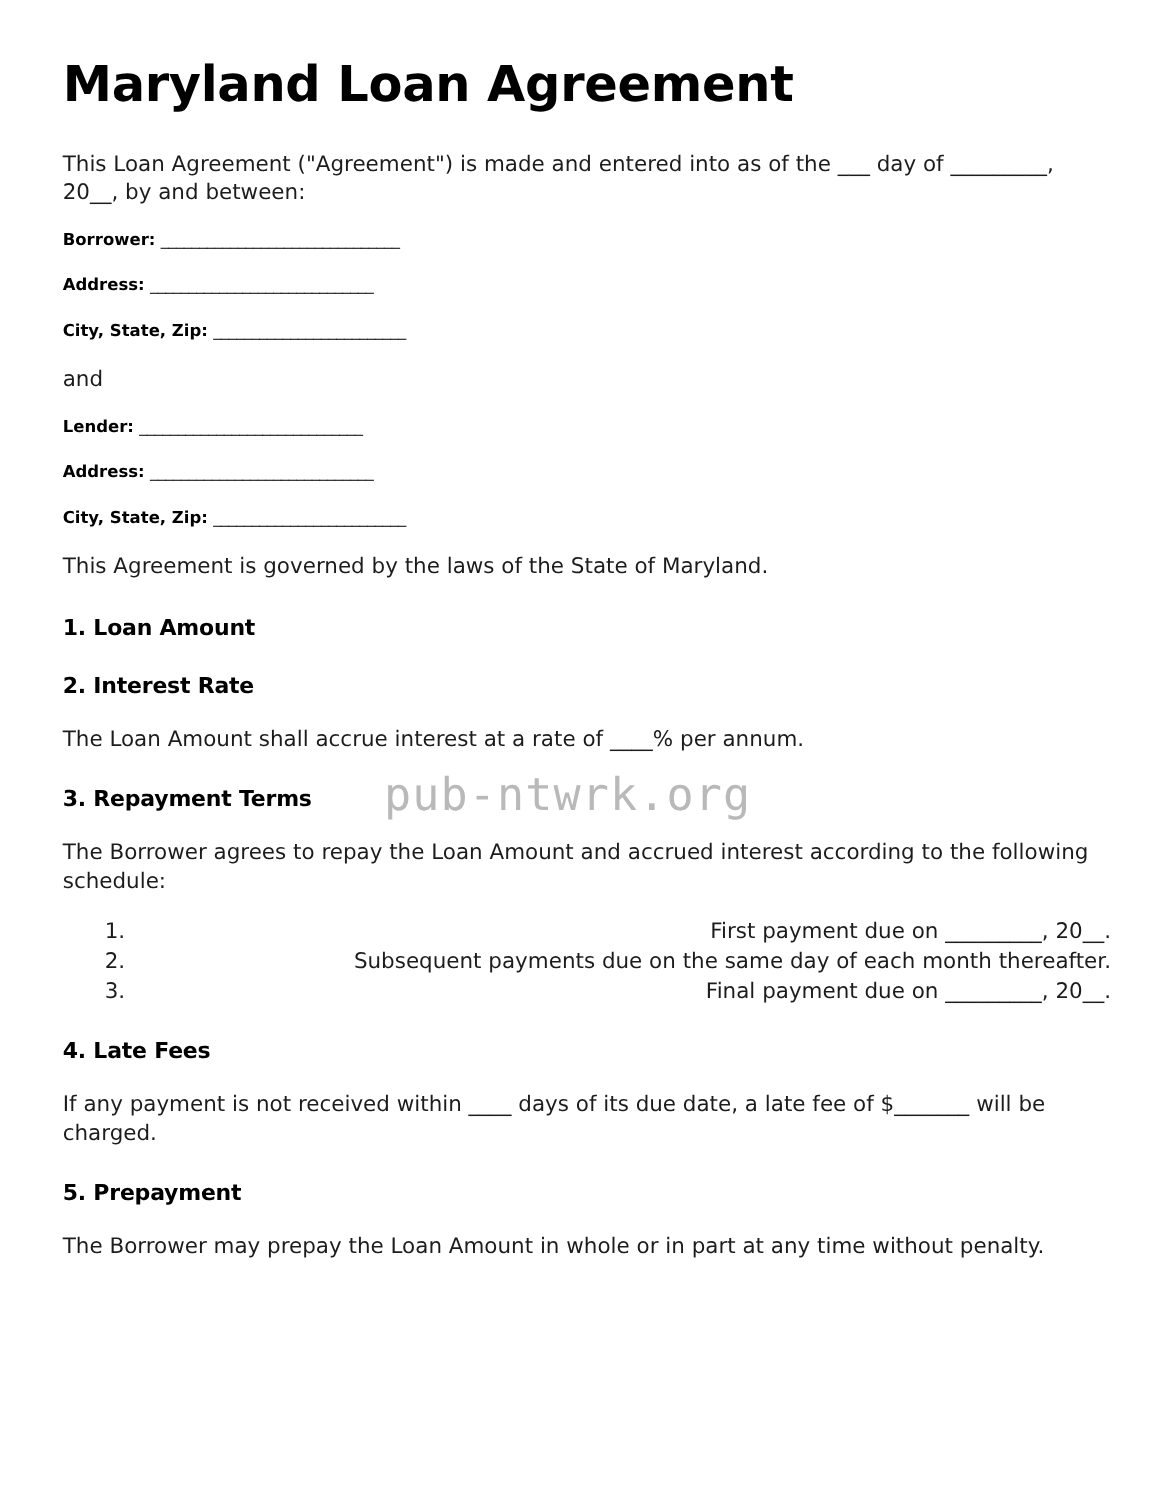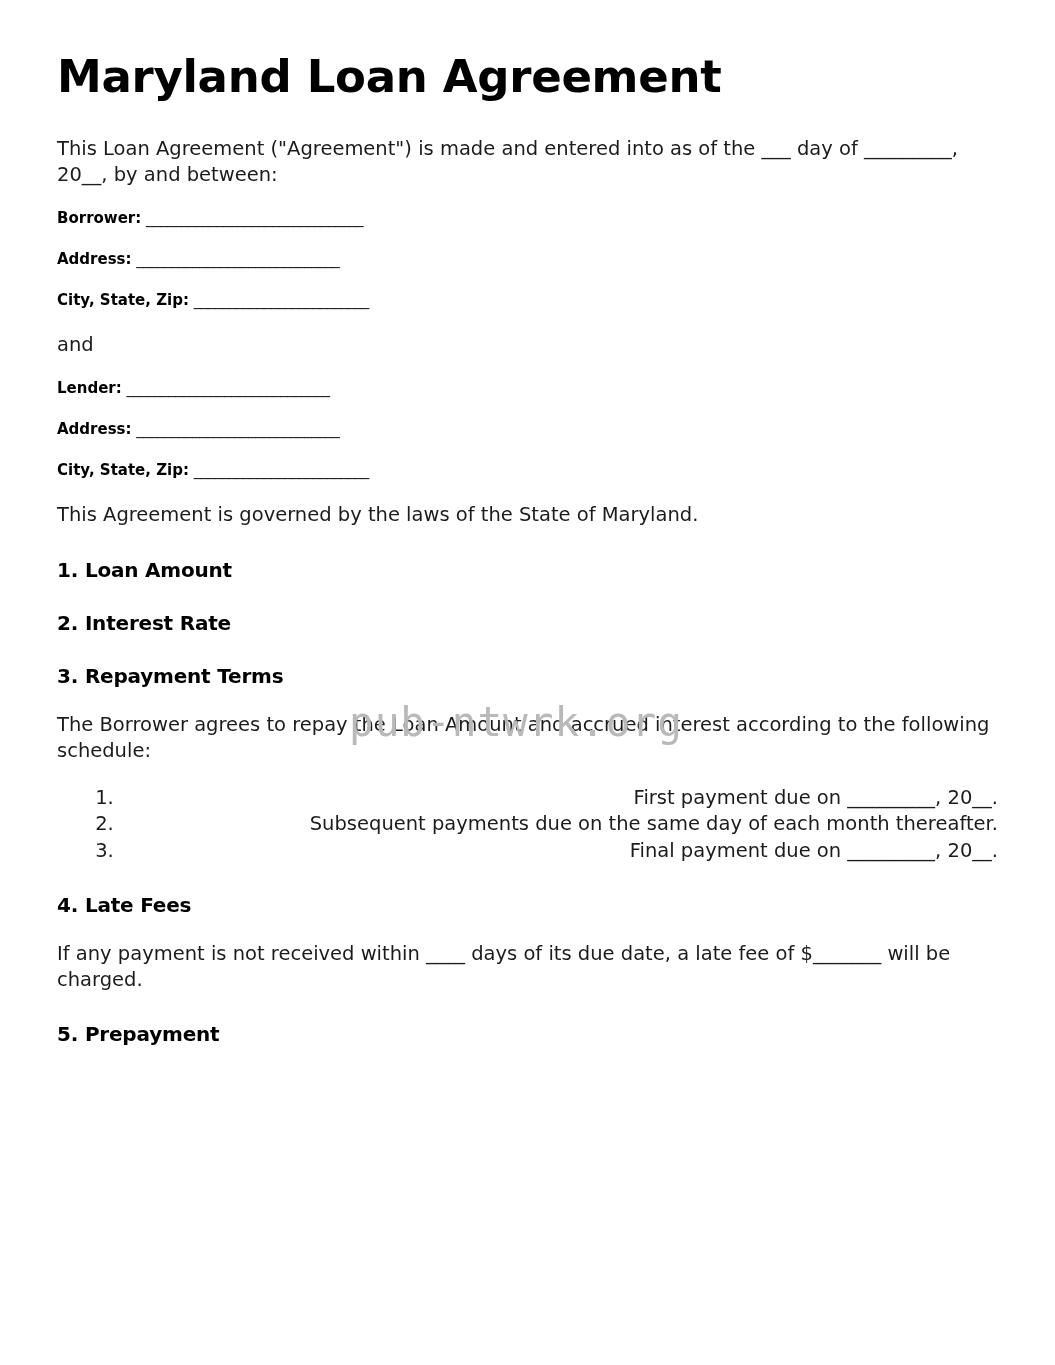--- a/index.html
+++ b/index.html
@@ -12,21 +12,21 @@
     font-family: "DejaVu Sans", "Liberation Sans", sans-serif;
     color: #1a1a1a;
     -webkit-font-smoothing: antialiased;
   }
   .page {
     position: relative;
     width: 1055px;
     height: 1365px;
     background: #ffffff;
     box-sizing: border-box;
-    padding: 52px 57px 0 57px;
+    padding: 52px 45px 0 57px;
     overflow: hidden;
   }
   .doc-title {
     font-size: 45px;
     font-weight: bold;
     letter-spacing: -0.3px;
     line-height: 1.12;
     margin: 0 0 34px 0;
     color: #000000;
   }
@@ -128,29 +128,31 @@
   <div class="field-line">
     <span class="lbl">City, State, Zip:</span>
     <span class="blank">_________________________</span>
   </div>
 
   <p class="para tight">This Agreement is governed by the laws of the State of Maryland.</p>
 
   <h2 class="section-heading first">1. Loan Amount</h2>
 
   <h2 class="section-heading">2. Interest Rate</h2>
+  <p class="para">The Loan Amount shall accrue interest at a rate of ____% per annum.</p>
 
   <h2 class="section-heading">3. Repayment Terms</h2>
   <p class="para">The Borrower agrees to repay the Loan Amount and accrued interest according to the following schedule:</p>
   <ol class="schedule">
     <li>First payment due on _________, 20__.</li>
     <li>Subsequent payments due on the same day of each month thereafter.</li>
     <li>Final payment due on _________, 20__.</li>
   </ol>
 
   <h2 class="section-heading">4. Late Fees</h2>
   <p class="para">If any payment is not received within ____ days of its due date, a late fee of $_______ will be charged.</p>
 
   <h2 class="section-heading">5. Prepayment</h2>
+  <p class="para">The Borrower may prepay the Loan Amount in whole or in part at any time without penalty.</p>
 
   <div class="watermark">pub-ntwrk.org</div>
 
 </div>
 
 </body></html>

